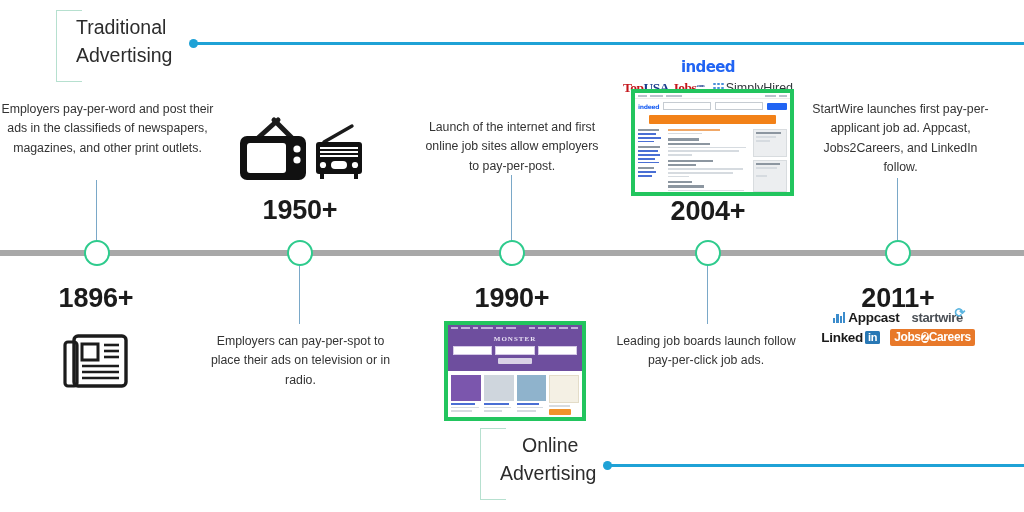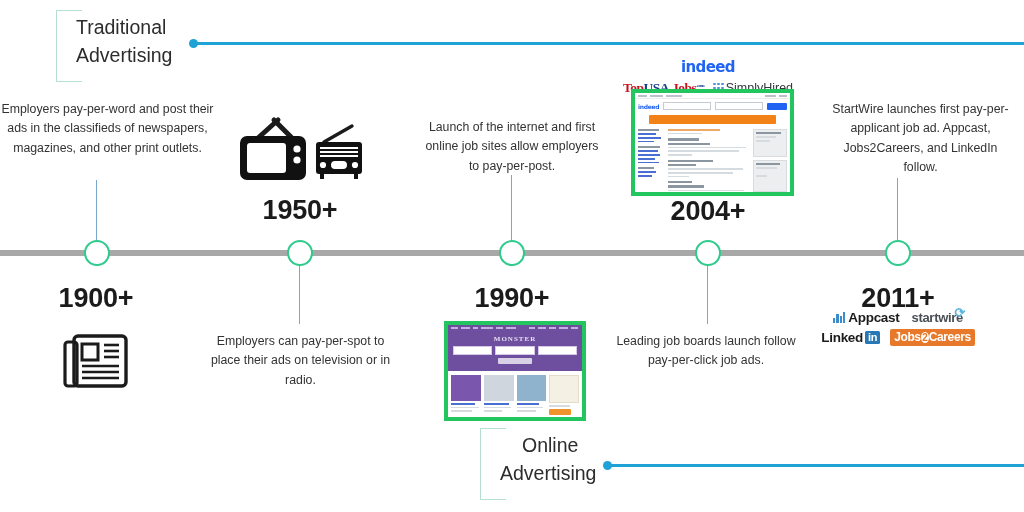--- a/index.html
+++ b/index.html
@@ -313,21 +313,21 @@
     <div class="bracket-label" style="left:452px; top:460px;">Advertising</div>
     <div class="rail-dot" style="left:555px; top:461px;"></div>
     <div class="rail" style="left:562px; top:464px; width:436px;"></div>
     <div class="rail-head" style="left:996px; top:457px;"></div>
   </div>
 
   <div>
     <div class="blurb" style="left:0px; top:100px; width:215px;">Employers pay-per-word and post their ads in the classifieds of newspapers, magazines, and other print outlets.</div>
     <div class="stem" style="left:96px; top:180px; height:62px;"></div>
     <div class="node" style="left:84px;"></div>
-    <div class="year" style="left:36px; top:283px; width:120px;">1900+</div>
+    <div class="year" style="left:36px; top:283px; width:120px;">1896+</div>
     <div class="icon-box" style="left:61px; top:330px; width:70px; height:60px;">
       <svg width="66" height="58" viewBox="0 0 66 58" aria-hidden="true">
         <rect x="2" y="10" width="12" height="44" rx="3" fill="none" stroke="#1b1b1b" stroke-width="3.2"></rect>
         <rect x="11" y="4" width="52" height="50" rx="4" fill="none" stroke="#1b1b1b" stroke-width="3.4"></rect>
         <rect x="19" y="12" width="16" height="16" fill="none" stroke="#1b1b1b" stroke-width="3"></rect>
         <g stroke="#1b1b1b" stroke-width="2.6">
           <line x1="41" y1="13" x2="56" y2="13"></line>
           <line x1="41" y1="19" x2="56" y2="19"></line>
           <line x1="41" y1="25" x2="56" y2="25"></line>
           <line x1="19" y1="34" x2="56" y2="34"></line>
@@ -519,21 +519,21 @@
       </div>
     </div>
 
     <div class="year above" style="left:648px; top:196px; width:120px;">2004+</div>
     <div class="stem" style="left:707px; top:262px; height:62px;"></div>
     <div class="node" style="left:695px;"></div>
     <div class="blurb" style="left:616px; top:332px; width:180px;">Leading job boards launch follow pay-per-click job ads.</div>
   </div>
 
   <div>
-    <div class="blurb" style="left:808px; top:100px; width:185px;margin-left:20px;">StartWire launches first pay-per-applicant job ad. Appcast, Jobs2Careers, and LinkedIn follow.</div>
+    <div class="blurb" style="left:808px; top:100px; width:185px;">StartWire launches first pay-per-applicant job ad. Appcast, Jobs2Careers, and LinkedIn follow.</div>
     <div class="stem" style="left:897px; top:178px; height:64px;"></div>
     <div class="node" style="left:885px;"></div>
     <div class="year" style="left:838px; top:283px; width:120px;">2011+</div>
 
     <div class="logo-cluster" style="left:818px; top:310px; width:160px;">
       <div class="logo-row" style="gap:12px">
         <span class="lg-appcast">
           <span class="ac-bars">
             <i style="height:5px"></i>
               <i style="height:9px"></i>

